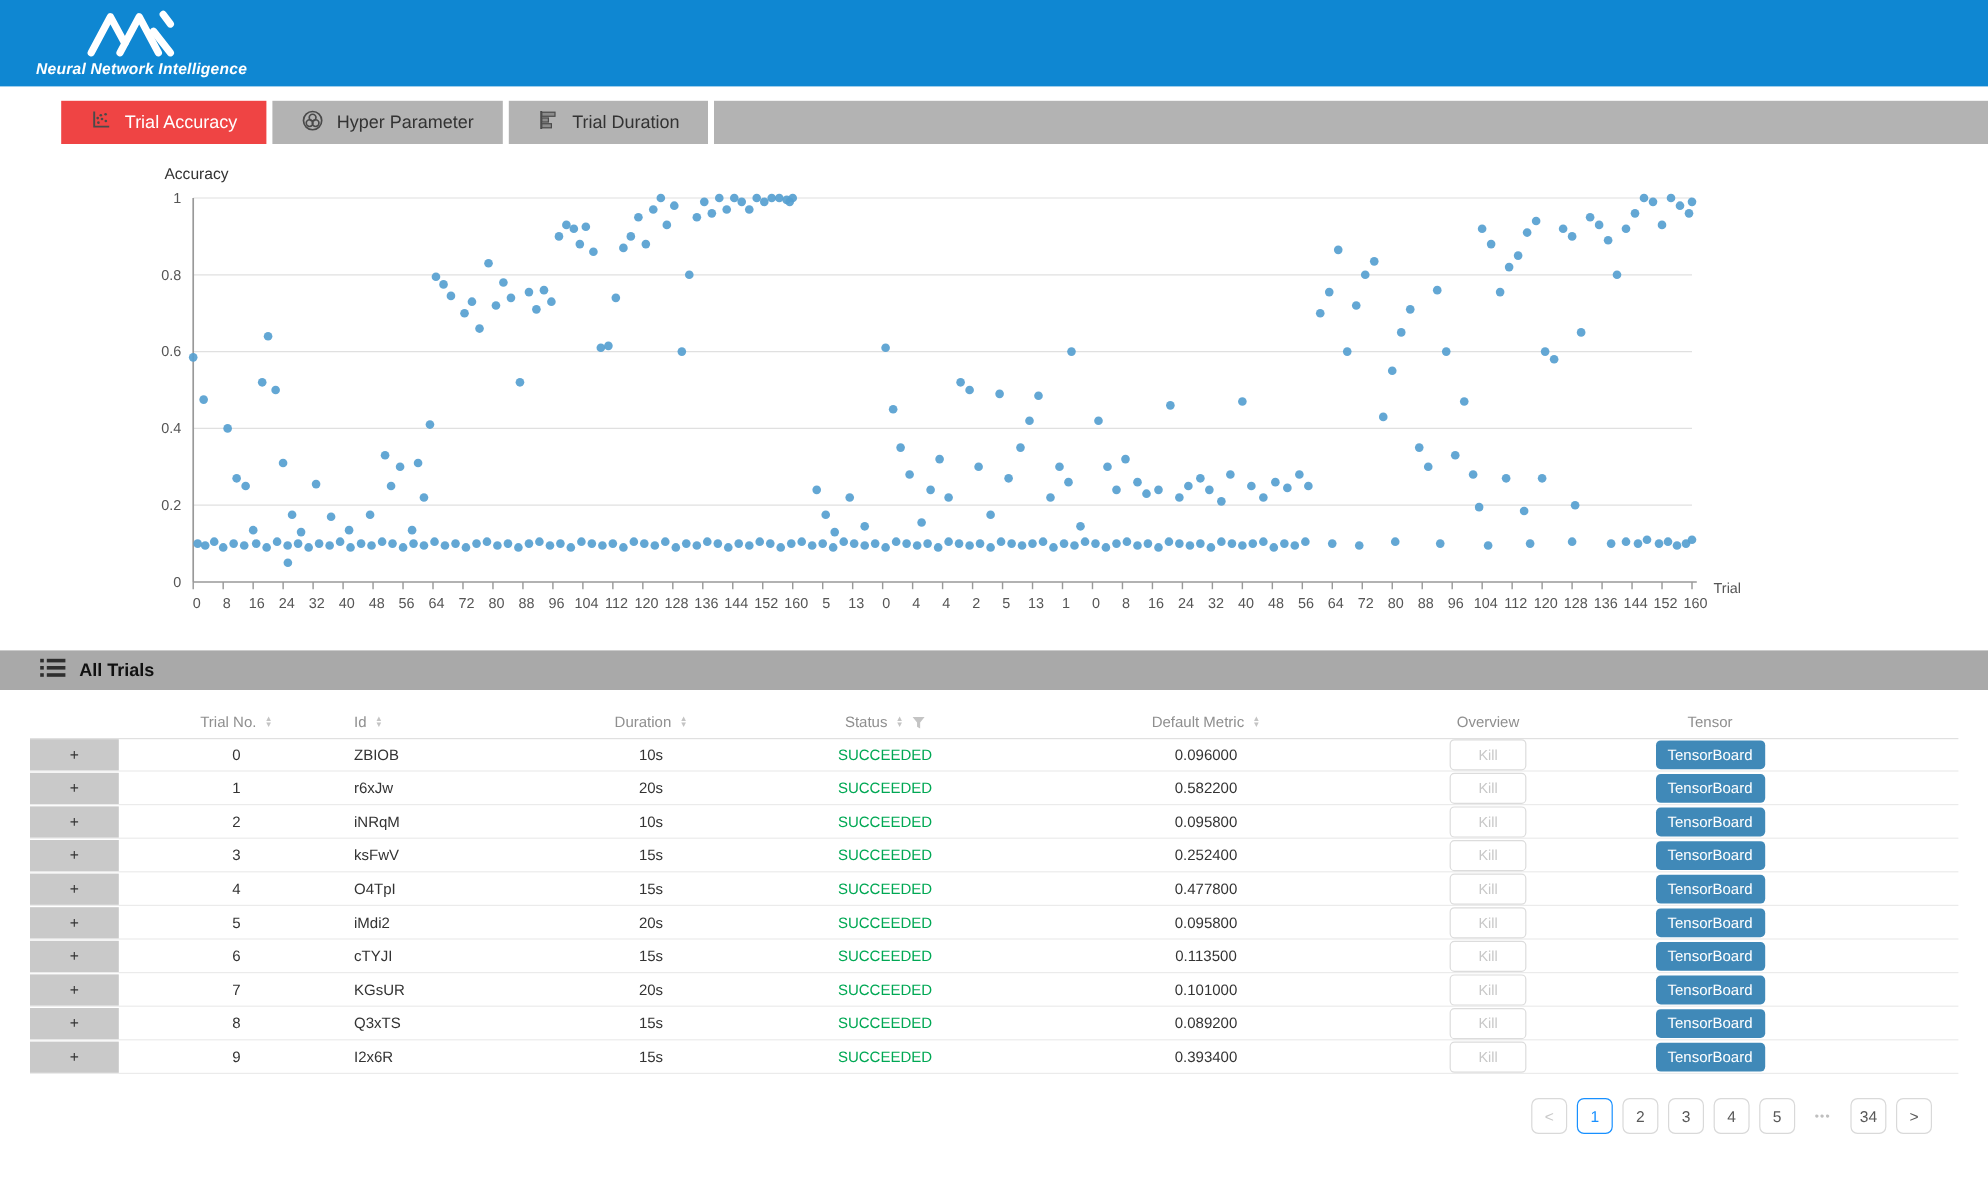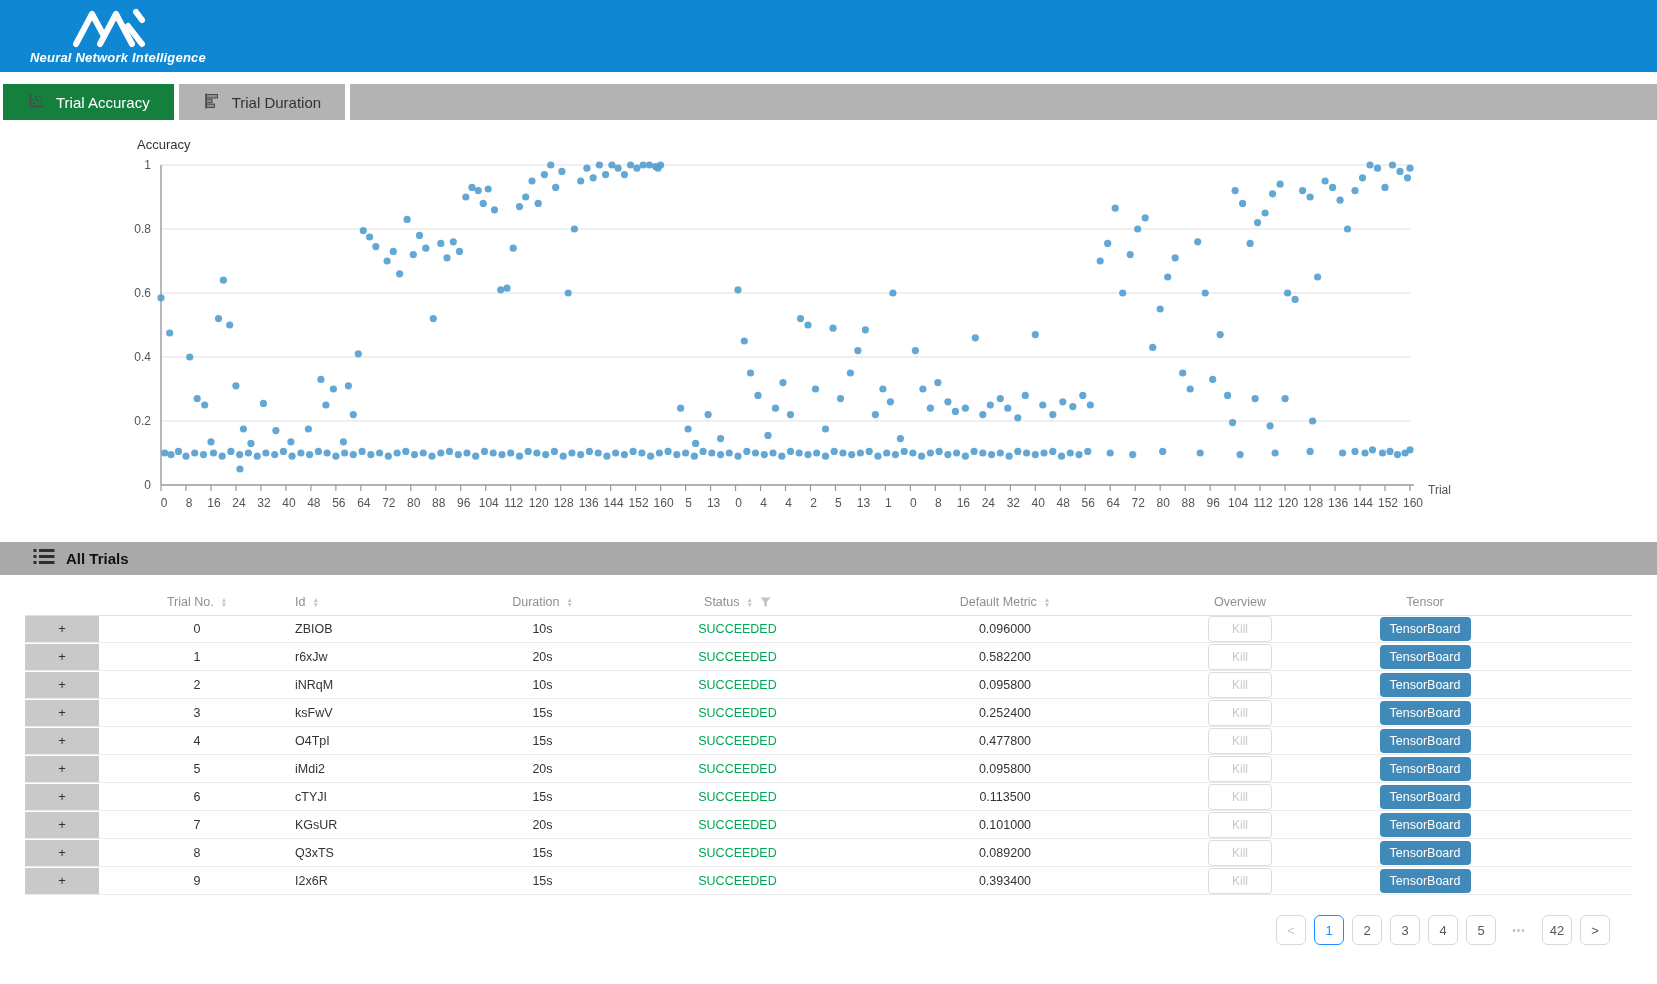--- a/index.html
+++ b/index.html
@@ -12,21 +12,21 @@
   .brand svg { display:block; }
   .brand-text { color:#fff; font-size:13px; font-weight:bold; letter-spacing:.2px; margin-top:2px; }
   .navtabs { display:flex; align-items:flex-end; margin-left:45px; padding-bottom:12px; }
   .navtab { font-size:16px; color:#a8d3f1; margin-right:62px; padding-bottom:6px; border-bottom:2px solid transparent; cursor:pointer; }
   .navtab.active { color:#ffffff; border-bottom-color:#ffffff; }
 
   
   .subtabs { margin-top:12px; height:36px; display:flex; padding-left:3px; }
   .subtab { display:flex; align-items:center; gap:11px; padding:0 24px; background:#b3b3b3;
     color:#333; font-size:15px; margin-right:5px; cursor:pointer; white-space:nowrap; }
-  .subtab.active { background:#15803d; color:#fff; }
+  .subtab.active { background:#ef4444; color:#fff;margin-left:48px; }
   .subtab-filler { flex:1; background:#b3b3b3; }
 
   
   .chart-wrap { position:relative; height:392px; margin-top:8px; }
   .chart-wrap svg { position:absolute; left:0; top:0; }
 
   
   .section-bar { height:33px; background:#a9a9a9; display:flex; align-items:center; padding-left:32px; margin-top:22px; }
   .section-bar .ttl { font-size:15px; font-weight:bold; color:#111; margin-left:10px; }
 
@@ -87,20 +87,31 @@
           <circle cx="7" cy="11.2" r="1.1"></circle>
             <circle cx="10" cy="8.2" r="1.1"></circle>
           <circle cx="13.2" cy="9.8" r="1.1"></circle>
             <circle cx="9" cy="5" r="1.1"></circle>
           <circle cx="13" cy="4.2" r="1.1"></circle>
             <circle cx="6.4" cy="7.4" r="1.1"></circle>
         </g>
       </svg>
     </span>
     <span>Trial Accuracy</span>
+  </div>
+  <div class="subtab">
+    <span>
+      <svg width="19" height="19" viewBox="0 0 19 19" fill="none" stroke="#4a4a4a" stroke-width="1.4">
+        <circle cx="9.5" cy="9.5" r="7.6"></circle>
+        <circle cx="9.5" cy="7" r="2.8"></circle>
+        <circle cx="7" cy="11.6" r="2.8"></circle>
+        <circle cx="12" cy="11.6" r="2.8"></circle>
+      </svg>
+    </span>
+    <span>Hyper Parameter</span>
   </div>
   <div class="subtab">
     <span>
       <svg width="18" height="18" viewBox="0 0 18 18">
         <path d="M3 1.5 V16.5" stroke="#4a4a4a" stroke-width="1.6"></path>
         <g fill="#8c8c8c" stroke="#4a4a4a" stroke-width="1">
           <rect x="3.5" y="2.5" width="11" height="3.4"></rect>
           <rect x="3.5" y="7.3" width="5.5" height="3.4"></rect>
           <rect x="3.5" y="12.1" width="8" height="3.4"></rect>
         </g>
@@ -706,15 +717,15 @@
 </div>
 
 <div class="pager" id="pager">
     <div class="pbtn disabled disabled">&lt;</div>
     <div class="pbtn active">1</div>
     <div class="pbtn">2</div>
     <div class="pbtn">3</div>
     <div class="pbtn">4</div>
     <div class="pbtn">5</div>
     <div class="pbtn ellipsis">•••</div>
-    <div class="pbtn">42</div>
+    <div class="pbtn">34</div>
     <div class="pbtn">&gt;</div>
   </div>
 
 </body></html>

